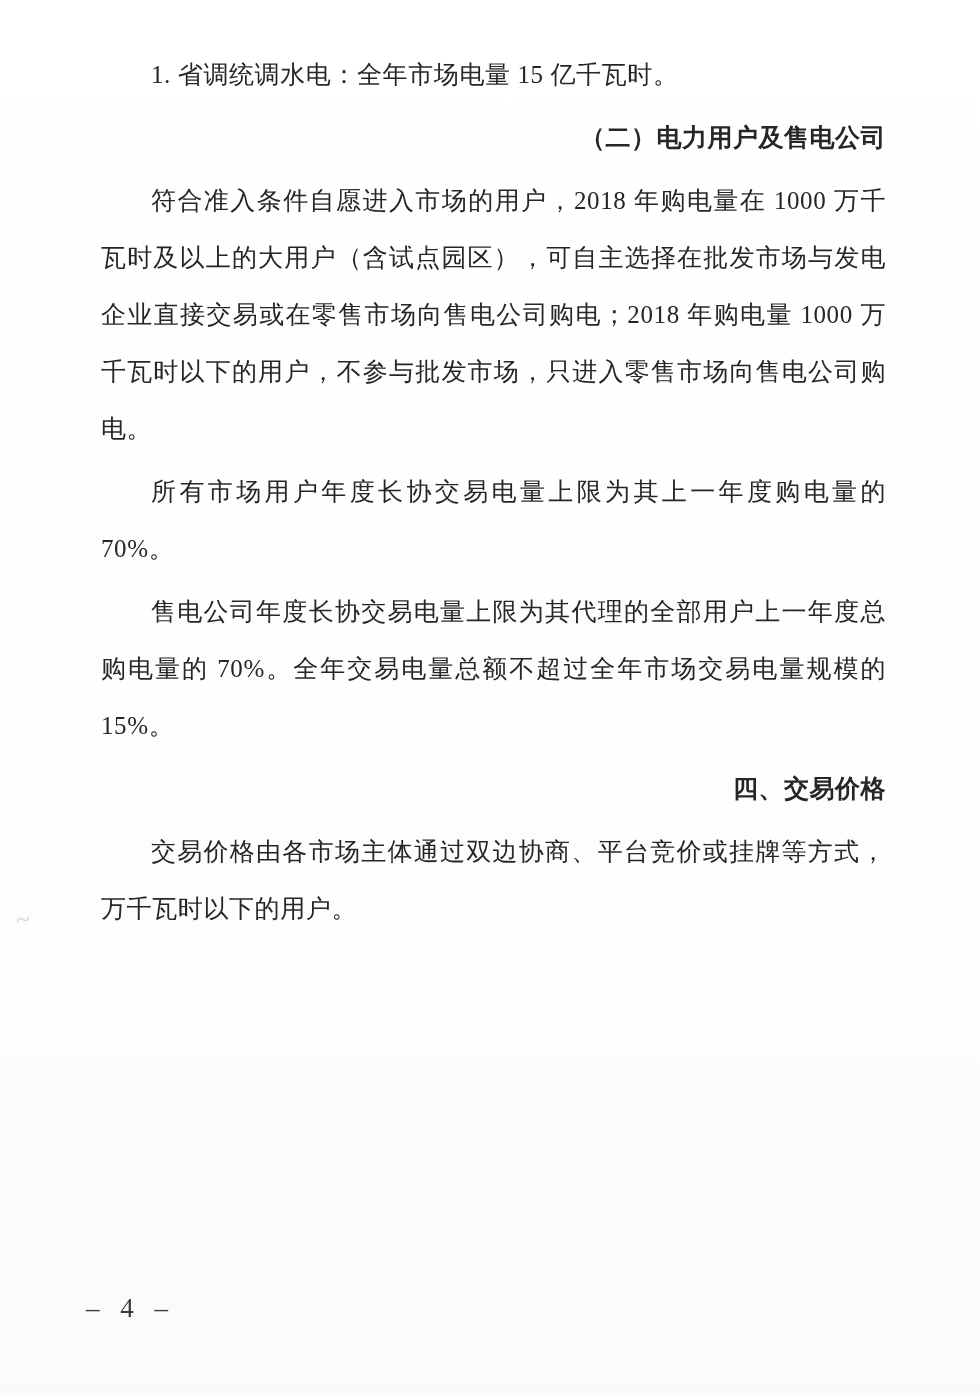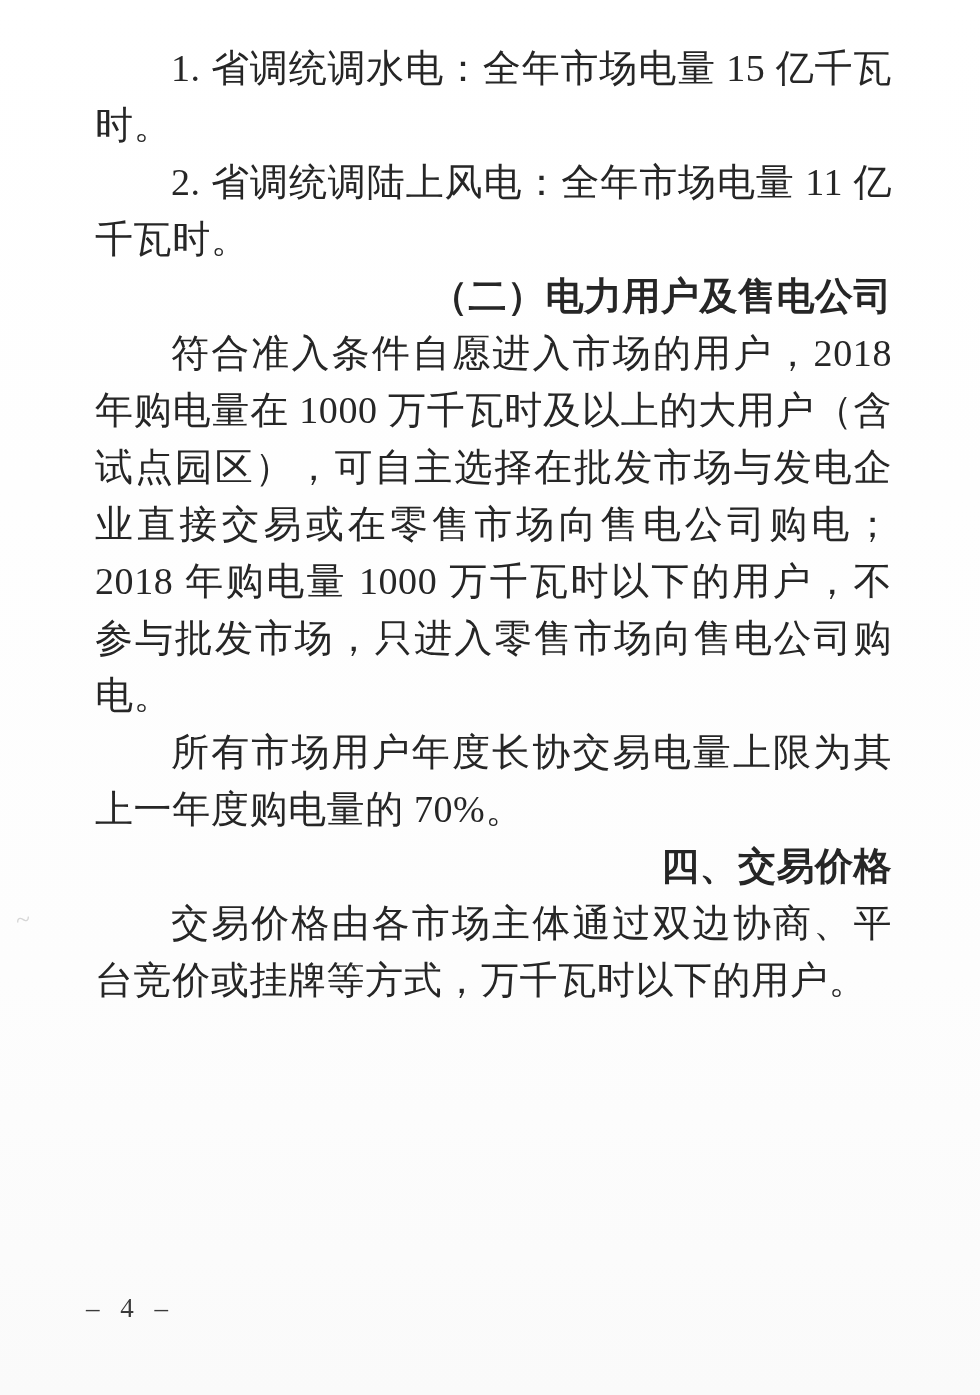--- a/index.html
+++ b/index.html
@@ -13,26 +13,26 @@
     overflow: hidden;
     box-sizing: border-box;
   }
   .content {
     position: absolute;
     top: 40px;
     left: 95px;
     right: 88px;
   }
   .para {
-    font-size: 38px;
+    font-size: 25px;
     line-height: 57px;
     text-align: justify;
     text-indent: 2em;
     letter-spacing: 0.6px;
-    margin: 0;
+    margin: 6px;
   }
   .heading {
     font-family: "Liberation Sans", "DejaVu Sans", sans-serif;
     font-weight: 700;
     text-align: right;
     letter-spacing: 0.5px;
   }
   .page-number {
     position: absolute;
     left: 86px;
@@ -52,22 +52,22 @@
   }
 </style>
 </head>
 <body>
 
 <div class="page">
   <span class="scan-artifact">~</span>
 
   <div class="content">
     <p class="para">1. 省调统调水电：全年市场电量 15 亿千瓦时。</p>
-    <p class="para">2. 省调统调陆上风电：全年市场电量 11 亿千瓦时。</p>
     <p class="para heading">（二）电力用户及售电公司</p>
     <p class="para">符合准入条件自愿进入市场的用户，2018 年购电量在 1000 万千瓦时及以上的大用户（含试点园区），可自主选择在批发市场与发电企业直接交易或在零售市场向售电公司购电；2018 年购电量 1000 万千瓦时以下的用户，不参与批发市场，只进入零售市场向售电公司购电。</p>
     <p class="para">所有市场用户年度长协交易电量上限为其上一年度购电量的 70%。</p>
+    <p class="para">售电公司年度长协交易电量上限为其代理的全部用户上一年度总购电量的 70%。全年交易电量总额不超过全年市场交易电量规模的 15%。</p>
     <p class="para heading">四、交易价格</p>
     <p class="para">交易价格由各市场主体通过双边协商、平台竞价或挂牌等方式，万千瓦时以下的用户。</p>
   </div>
 
   <div class="page-number">– 4 –</div>
 </div>
 
 </body></html>

